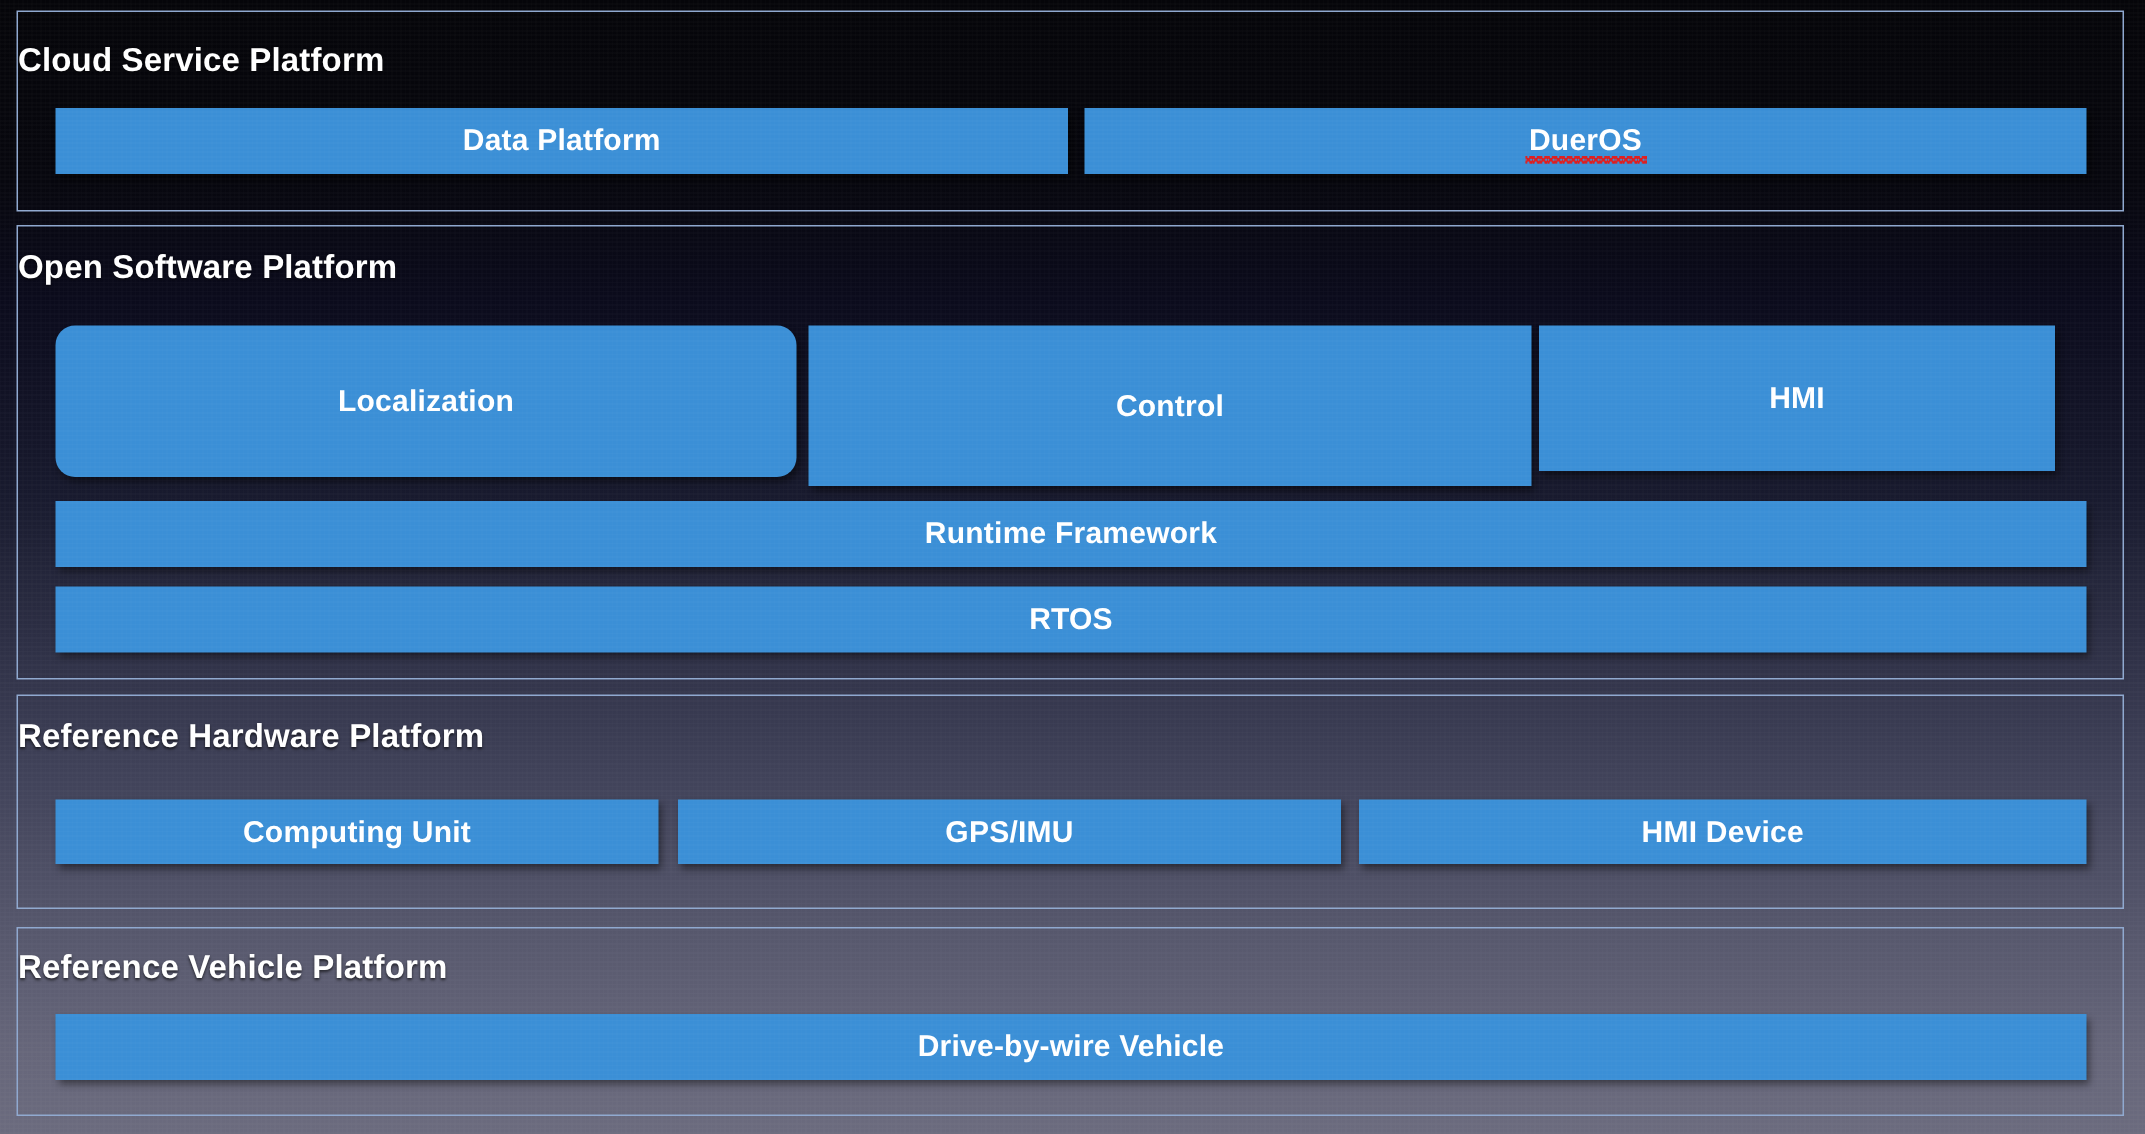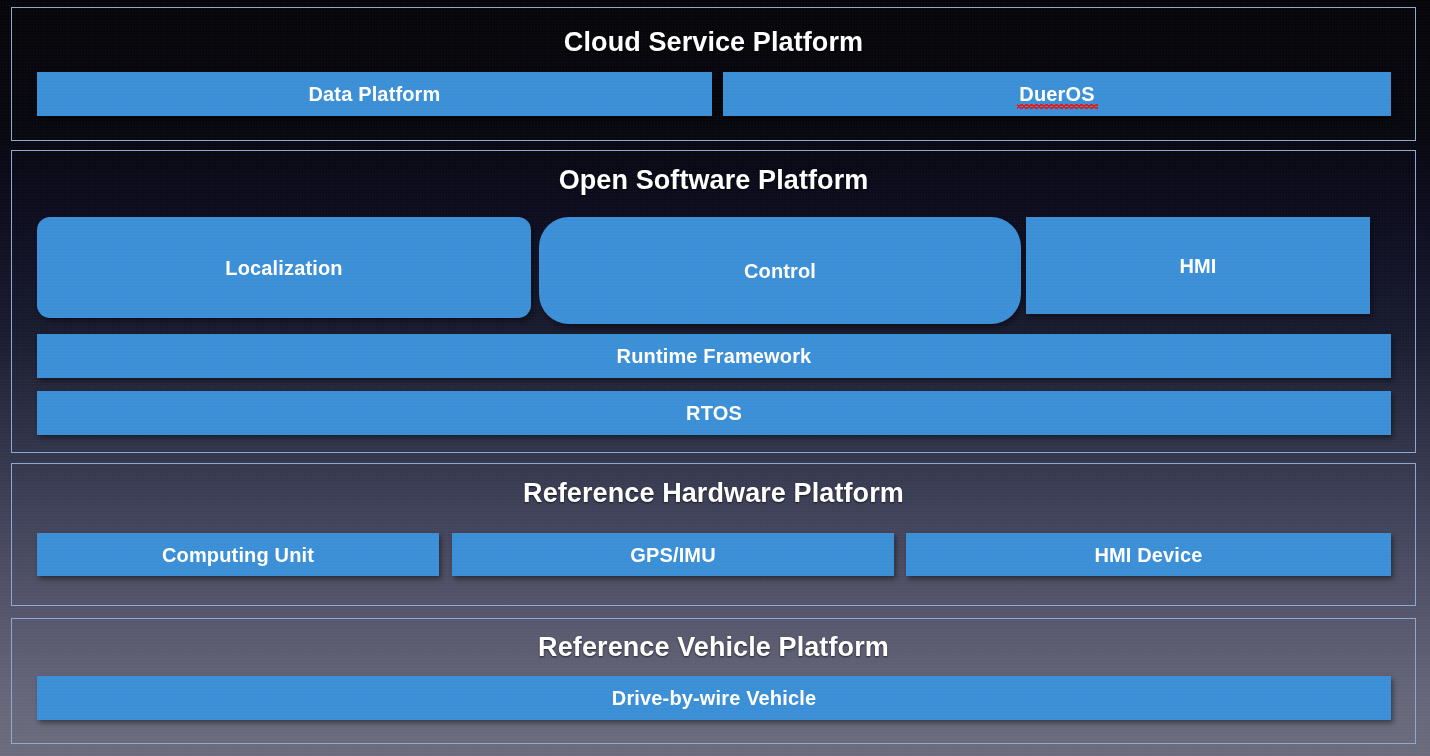--- a/index.html
+++ b/index.html
@@ -41,24 +41,24 @@
 
   .panel {
     position: absolute;
     border: 1.5px solid #8fa8cf;
   }
 
   .panel-title {
     position: absolute;
     left: 0;
     right: 0;
-    text-align: center;
+    text-align: left;
     color: #ffffff;
     font-weight: bold;
-    font-size: 27px;
+    font-size: 22px;
     letter-spacing: .1px;
     text-shadow: 0 1px 2px rgba(0,0,0,.65);
     white-space: nowrap;
   }
 
   .box {
     position: absolute;
     background: #3b8fd6;
     color: #ffffff;
     font-weight: bold;
@@ -116,21 +116,21 @@
     </div>
   </div>
 
   <div class="panel" style="left:11px; top:150px; width:1405px; height:303px;">
     <div class="panel-title" style="top:14px;">Open Software Platform</div>
 
     <div class="box" style="left:25px; top:66px; width:494px; height:101px;border-radius:13px;">
       <span>Localization</span>
     </div>
 
-    <div class="box" style="left:527px; top:66px; width:482px; height:107px;border-radius:30px;">
+    <div class="box" style="left:527px; top:66px; width:482px; height:107px;">
       <span>Control</span>
     </div>
 
     <div class="box" style="left:1014px; top:66px; width:344px; height:97px;">
       <span>HMI</span>
     </div>
 
     <div class="box" style="left:25px; top:240px; width:1354px; height:44px;">
       <span>RTOS</span>
     </div>

